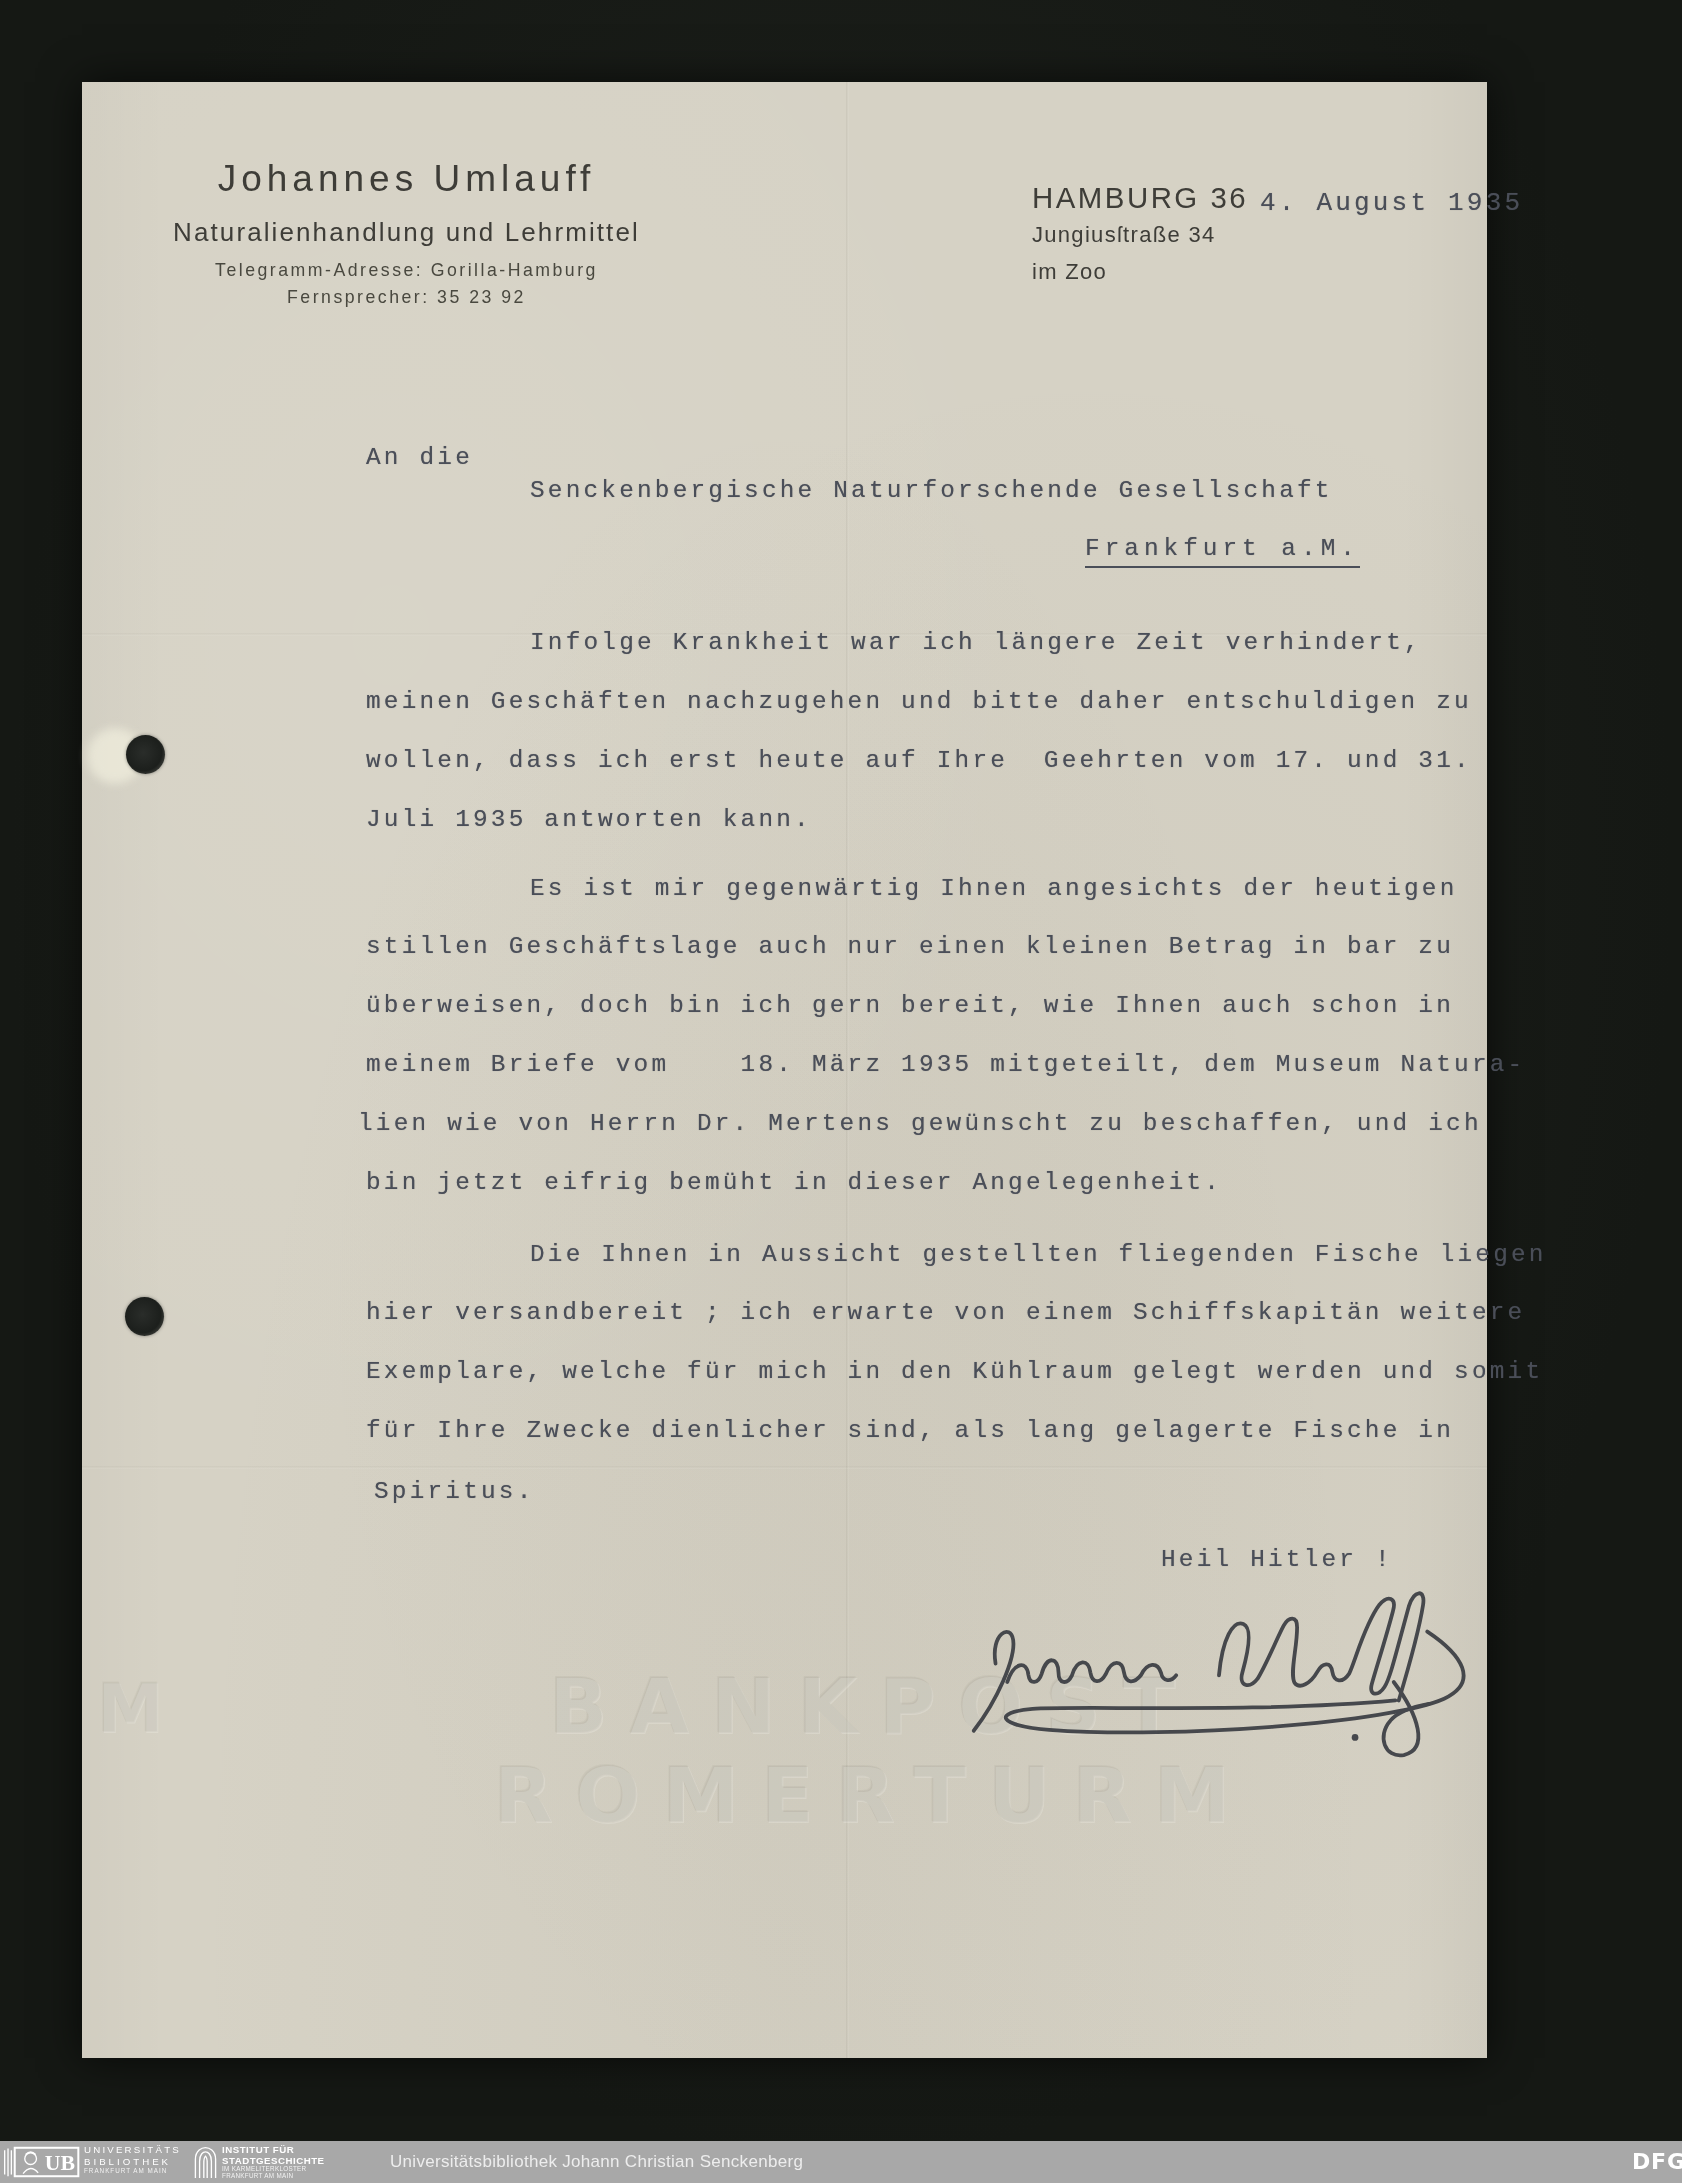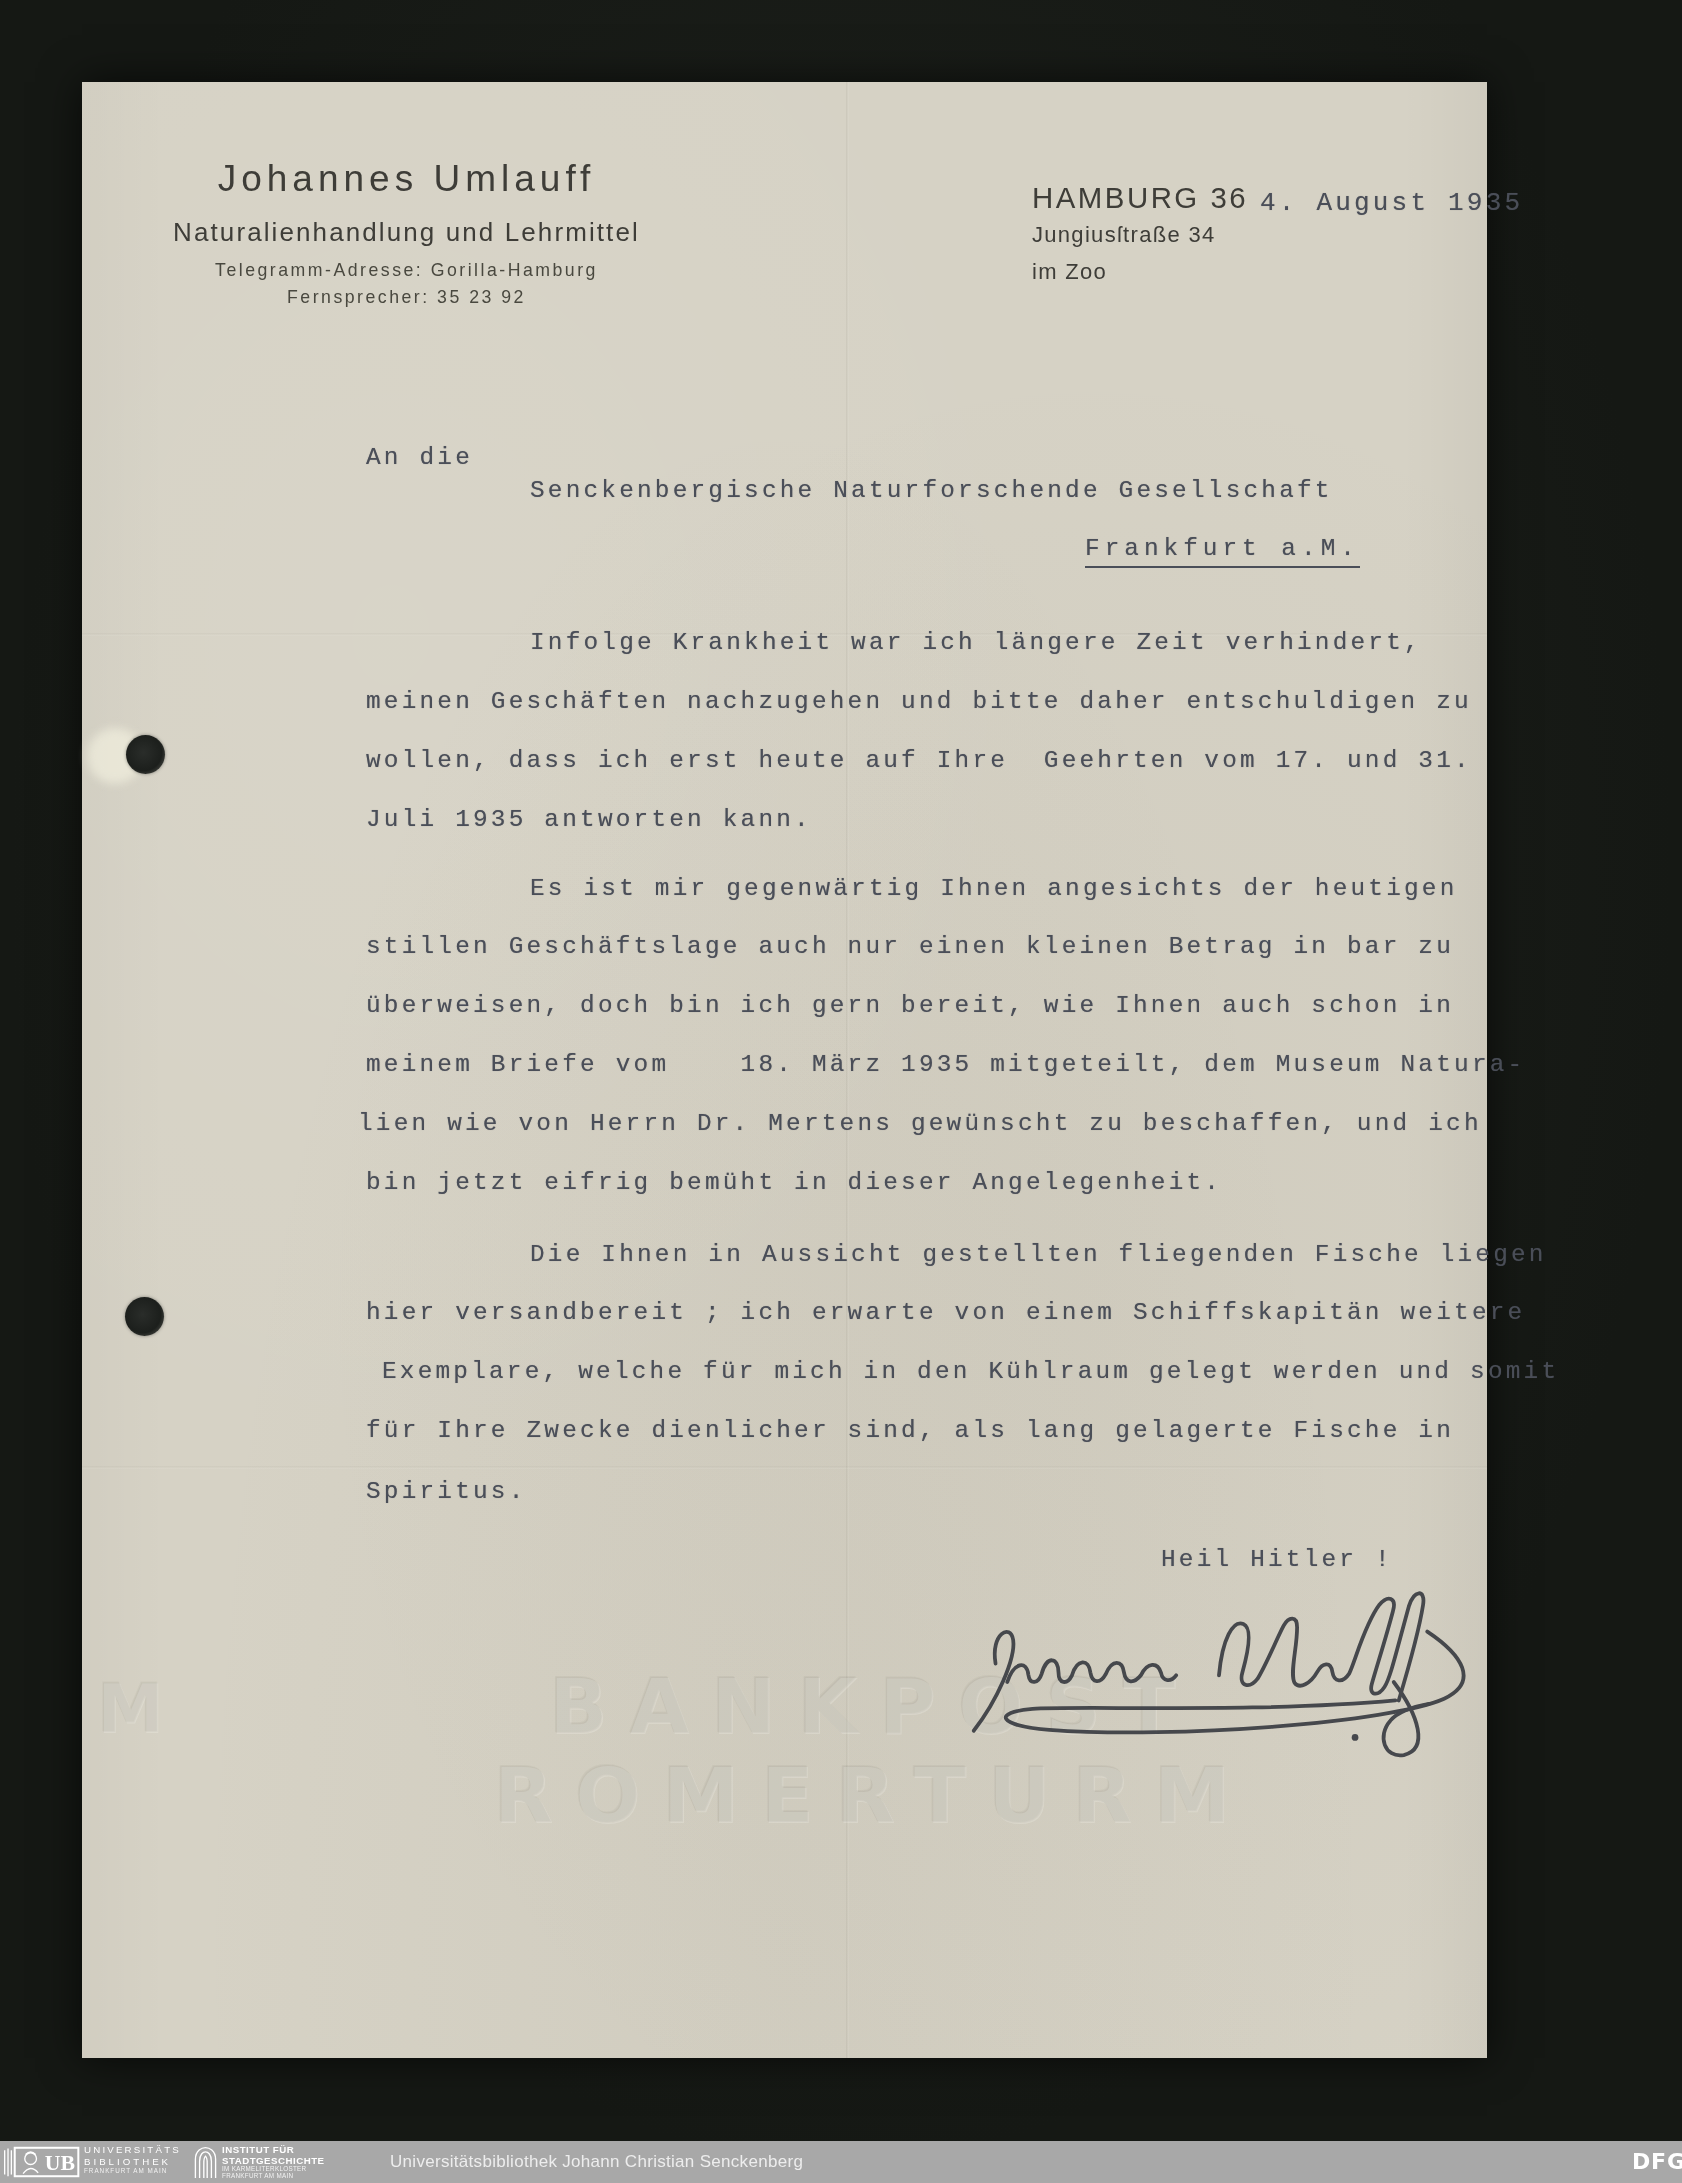--- a/index.html
+++ b/index.html
@@ -100,23 +100,23 @@
     <div class="tw" style="left:284px;top:665px;">wollen, dass ich erst heute auf Ihre  Geehrten vom 17. und 31.</div>
     <div class="tw" style="left:284px;top:724px;">Juli 1935 antworten kann.</div>
     <div class="tw" style="left:448px;top:793px;">Es ist mir gegenwärtig Ihnen angesichts der heutigen</div>
     <div class="tw" style="left:284px;top:851px;">stillen Geschäftslage auch nur einen kleinen Betrag in bar zu</div>
     <div class="tw" style="left:284px;top:910px;">überweisen, doch bin ich gern bereit, wie Ihnen auch schon in</div>
     <div class="tw" style="left:284px;top:969px;">meinem Briefe vom    18. März 1935 mitgeteilt, dem Museum Natura-</div>
     <div class="tw" style="left:276px;top:1028px;text-align:center;">lien wie von Herrn Dr. Mertens gewünscht zu beschaffen, und ich</div>
     <div class="tw" style="left:284px;top:1087px;">bin jetzt eifrig bemüht in dieser Angelegenheit.</div>
     <div class="tw" style="left:448px;top:1159px;">Die Ihnen in Aussicht gestellten fliegenden Fische liegen</div>
     <div class="tw" style="left:284px;top:1217px;">hier versandbereit ; ich erwarte von einem Schiffskapitän weitere</div>
-    <div class="tw" style="left:300px;top:1276px;">Exemplare, welche für mich in den Kühlraum gelegt werden und somit</div>
+    <div class="tw" style="left:284px;top:1276px;">Exemplare, welche für mich in den Kühlraum gelegt werden und somit</div>
     <div class="tw" style="left:284px;top:1335px;">für Ihre Zwecke dienlicher sind, als lang gelagerte Fische in</div>
-    <div class="tw" style="left:284px;top:1396px;">Spiritus.</div>
+    <div class="tw" style="left:292px;top:1396px;">Spiritus.</div>
 
     <div id="closing" class="tw">Heil Hitler !</div>
 
     <div id="wm-left" class="wm">M</div>
     <div id="wm-main" class="wm">BANKPOST ROMERTURM</div>
 
     <svg id="sig" viewBox="0 0 810 250">
       <g fill="none" stroke="#33363d" stroke-width="4.5" stroke-linecap="round" opacity="0.88">
         <path d="M86,128 C80,92 104,80 107,100 C110,122 88,172 60,208"></path>
         <path d="M100,150 C108,126 123,124 125,141 C127,154 137,152 141,140 C147,118 161,120 161,139 C161,152 171,154 177,142 C183,122 197,122 199,139 C201,152 211,152 217,141 C225,122 237,124 239,139 C241,152 251,152 259,142 C267,126 279,126 283,139 C285,150 295,150 301,142"></path>

